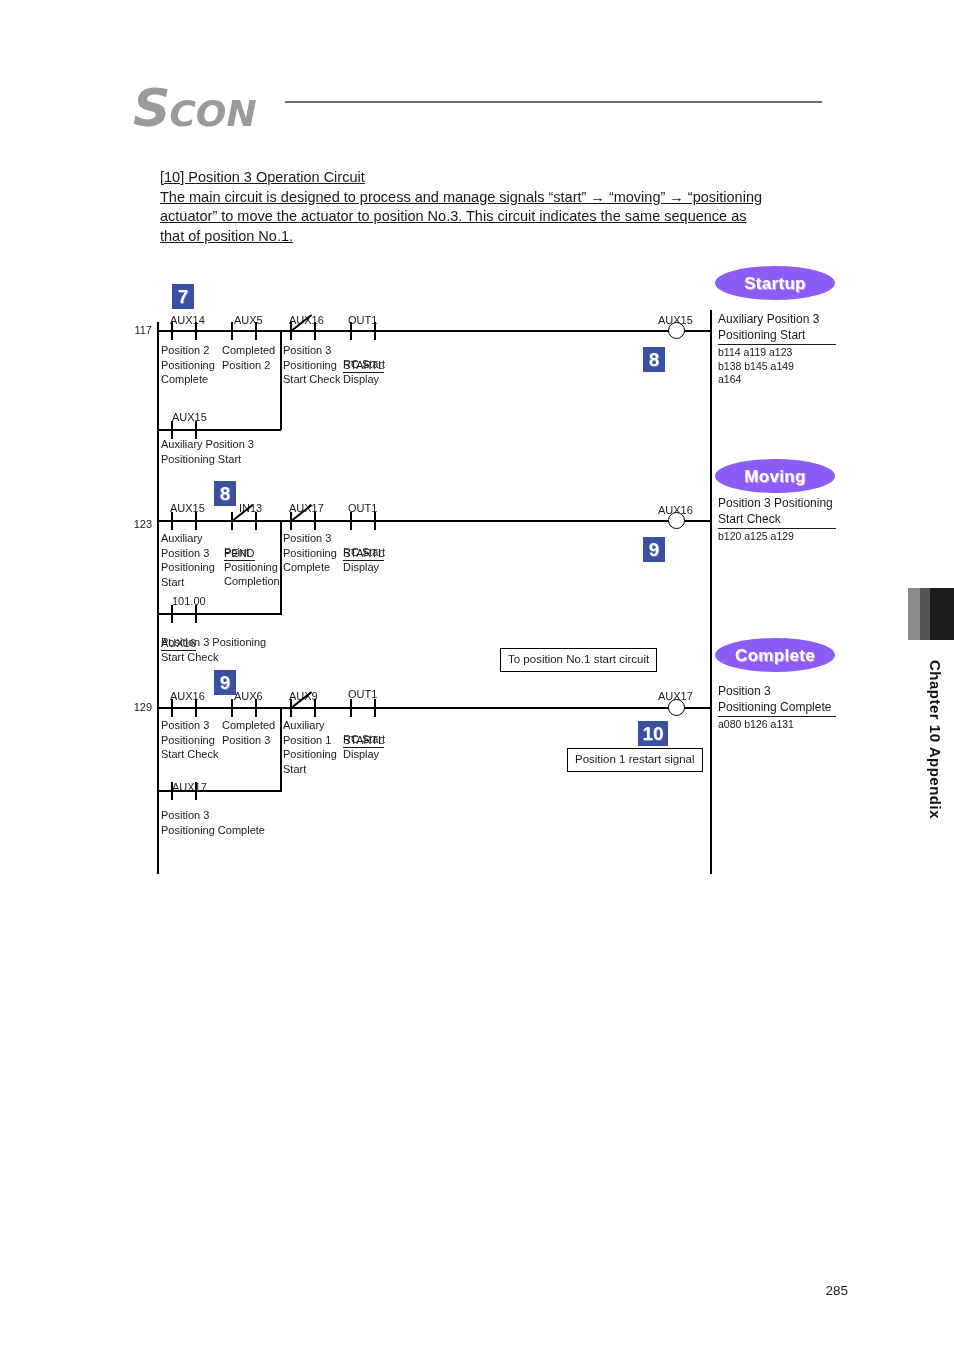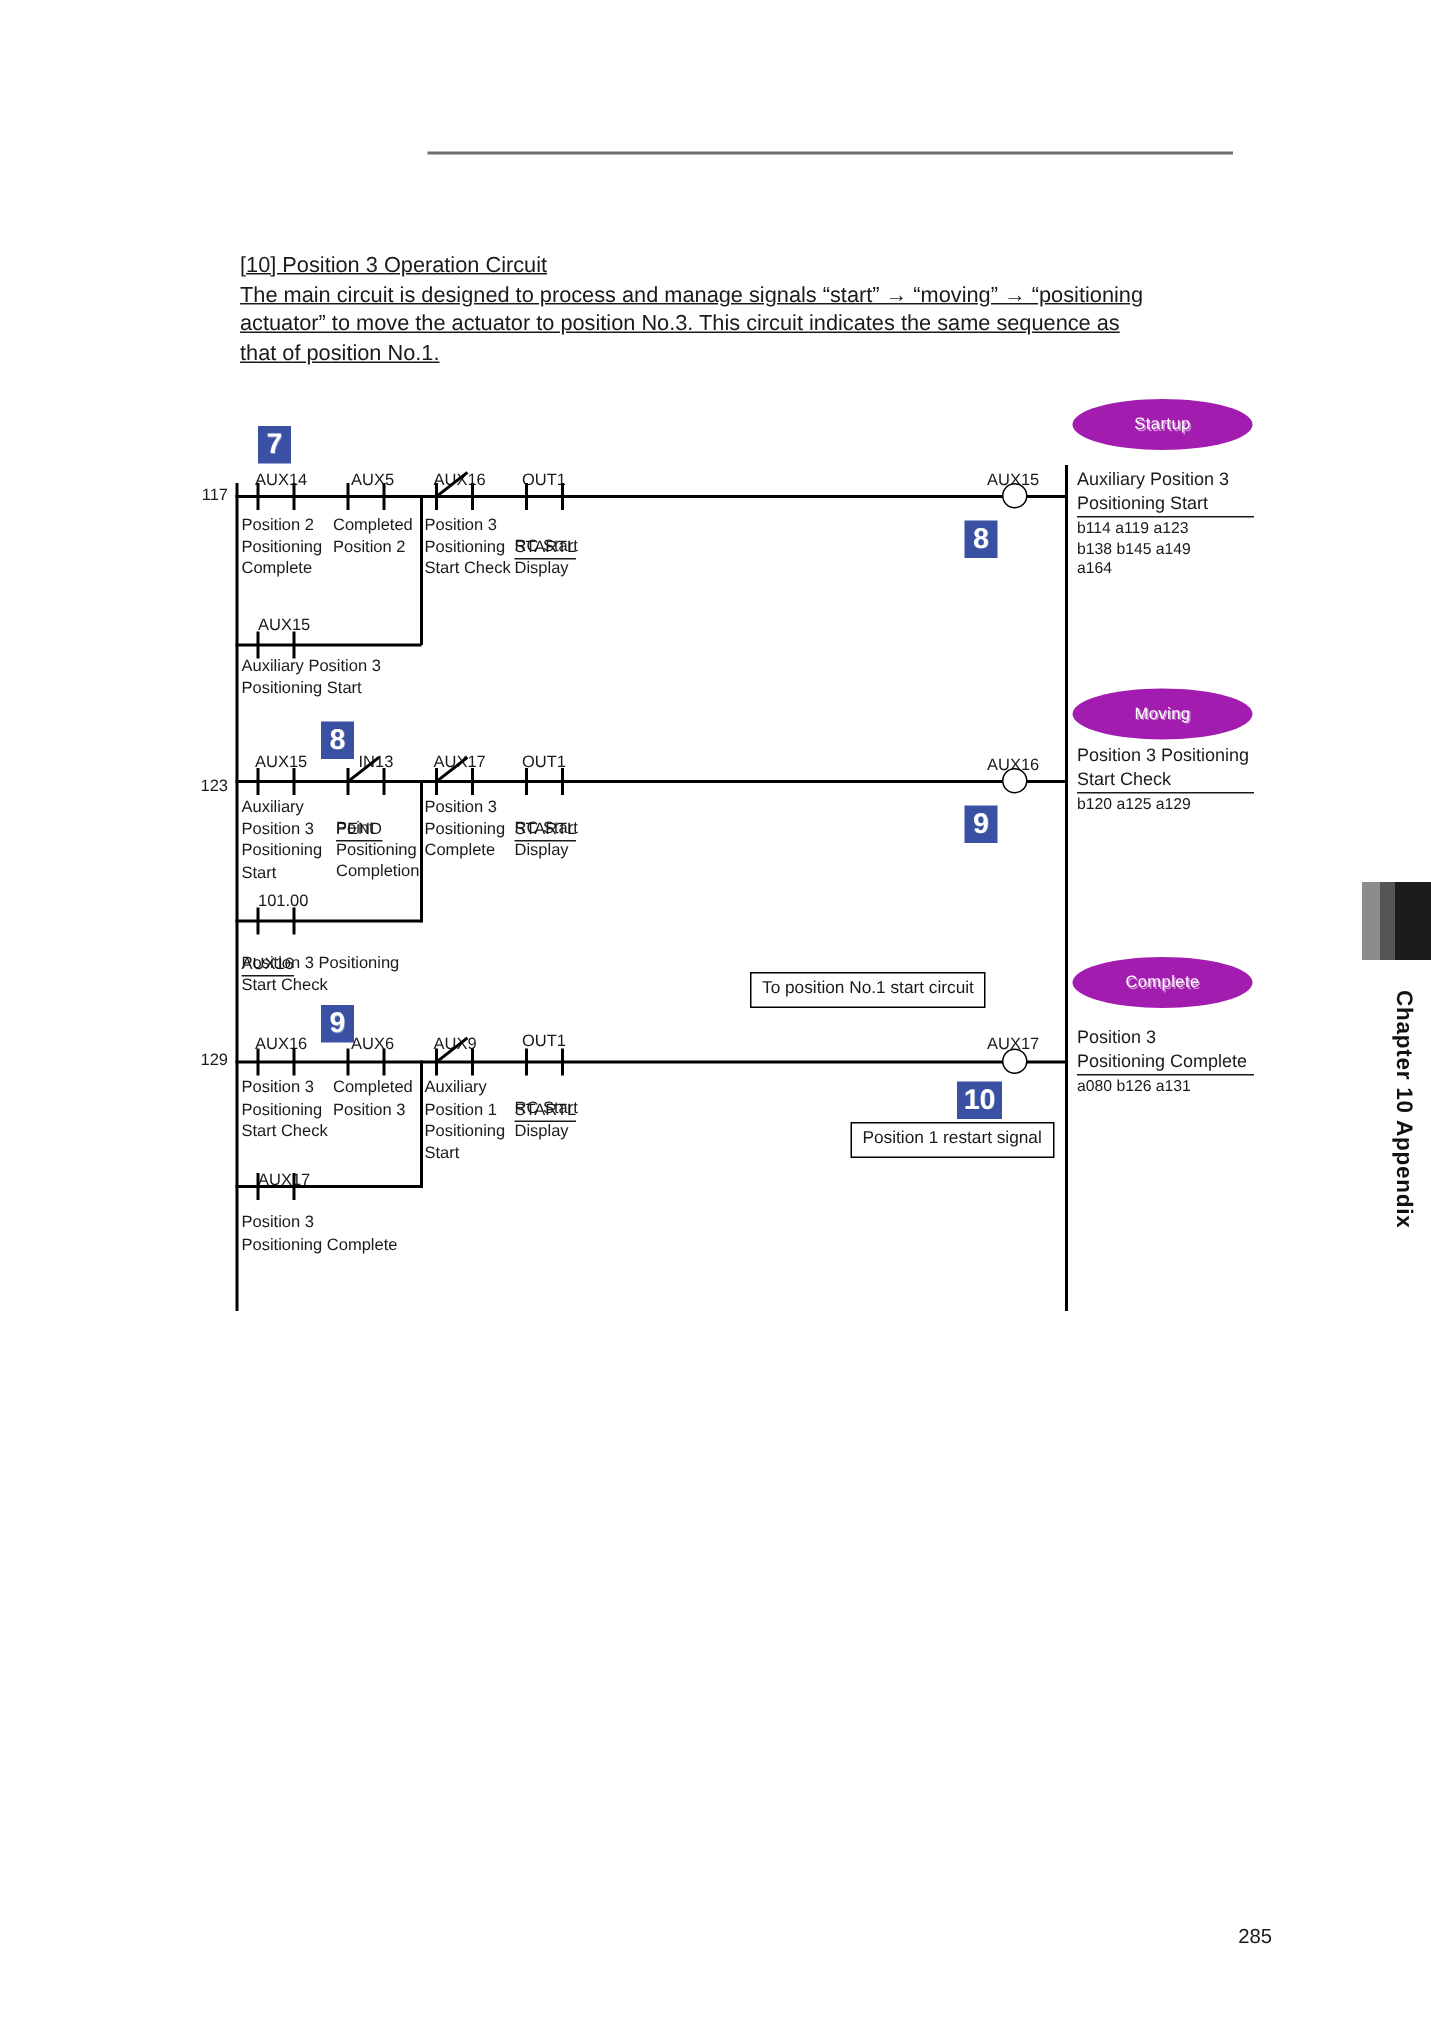--- a/index.html
+++ b/index.html
@@ -158,25 +158,25 @@
     width: 22px;
     height: 25px;
     font-family: "Liberation Sans", sans-serif;
     text-shadow: 0.5px 0.5px 0 rgba(255,255,255,0.35);
   }
   .badge-sq.wide { width: 30px; }
 
   
   .oval {
     position: absolute;
-    background: #a21caf;
+    background: #8b5cf6;
     border-radius: 50%;
     color: #ffffff;
-    font-weight: normal;
-    font-size: 11px;
+    font-weight: bold;
+    font-size: 17px;
     text-align: center;
     display: flex;
     align-items: center;
     justify-content: center;
     letter-spacing: 0.3px;
     text-shadow: 1px 1px 0 rgba(255,255,255,0.5);
   }
 
   
   .note-box {
@@ -244,20 +244,23 @@
     width: 848px;
     text-align: right;
     font-size: 13.5px;
     color: #1a1a1a;
   }
 </style>
 </head>
 <body>
 
 <div class="page-header">
+  <div class="logo">
+    <span class="logo-s">S</span><span class="logo-con">CON</span>
+  </div>
   <div class="header-rule"></div>
 </div>
 
 <div class="intro">
   <div class="line">[10] Position 3 Operation Circuit</div>
   <div class="line">The main circuit is designed to process and manage signals “start” → “moving” → “positioning</div>
   <div class="line">actuator” to move the actuator to position No.3. This circuit indicates the same sequence as</div>
   <div class="line">that of position No.1.</div>
 </div>
 

